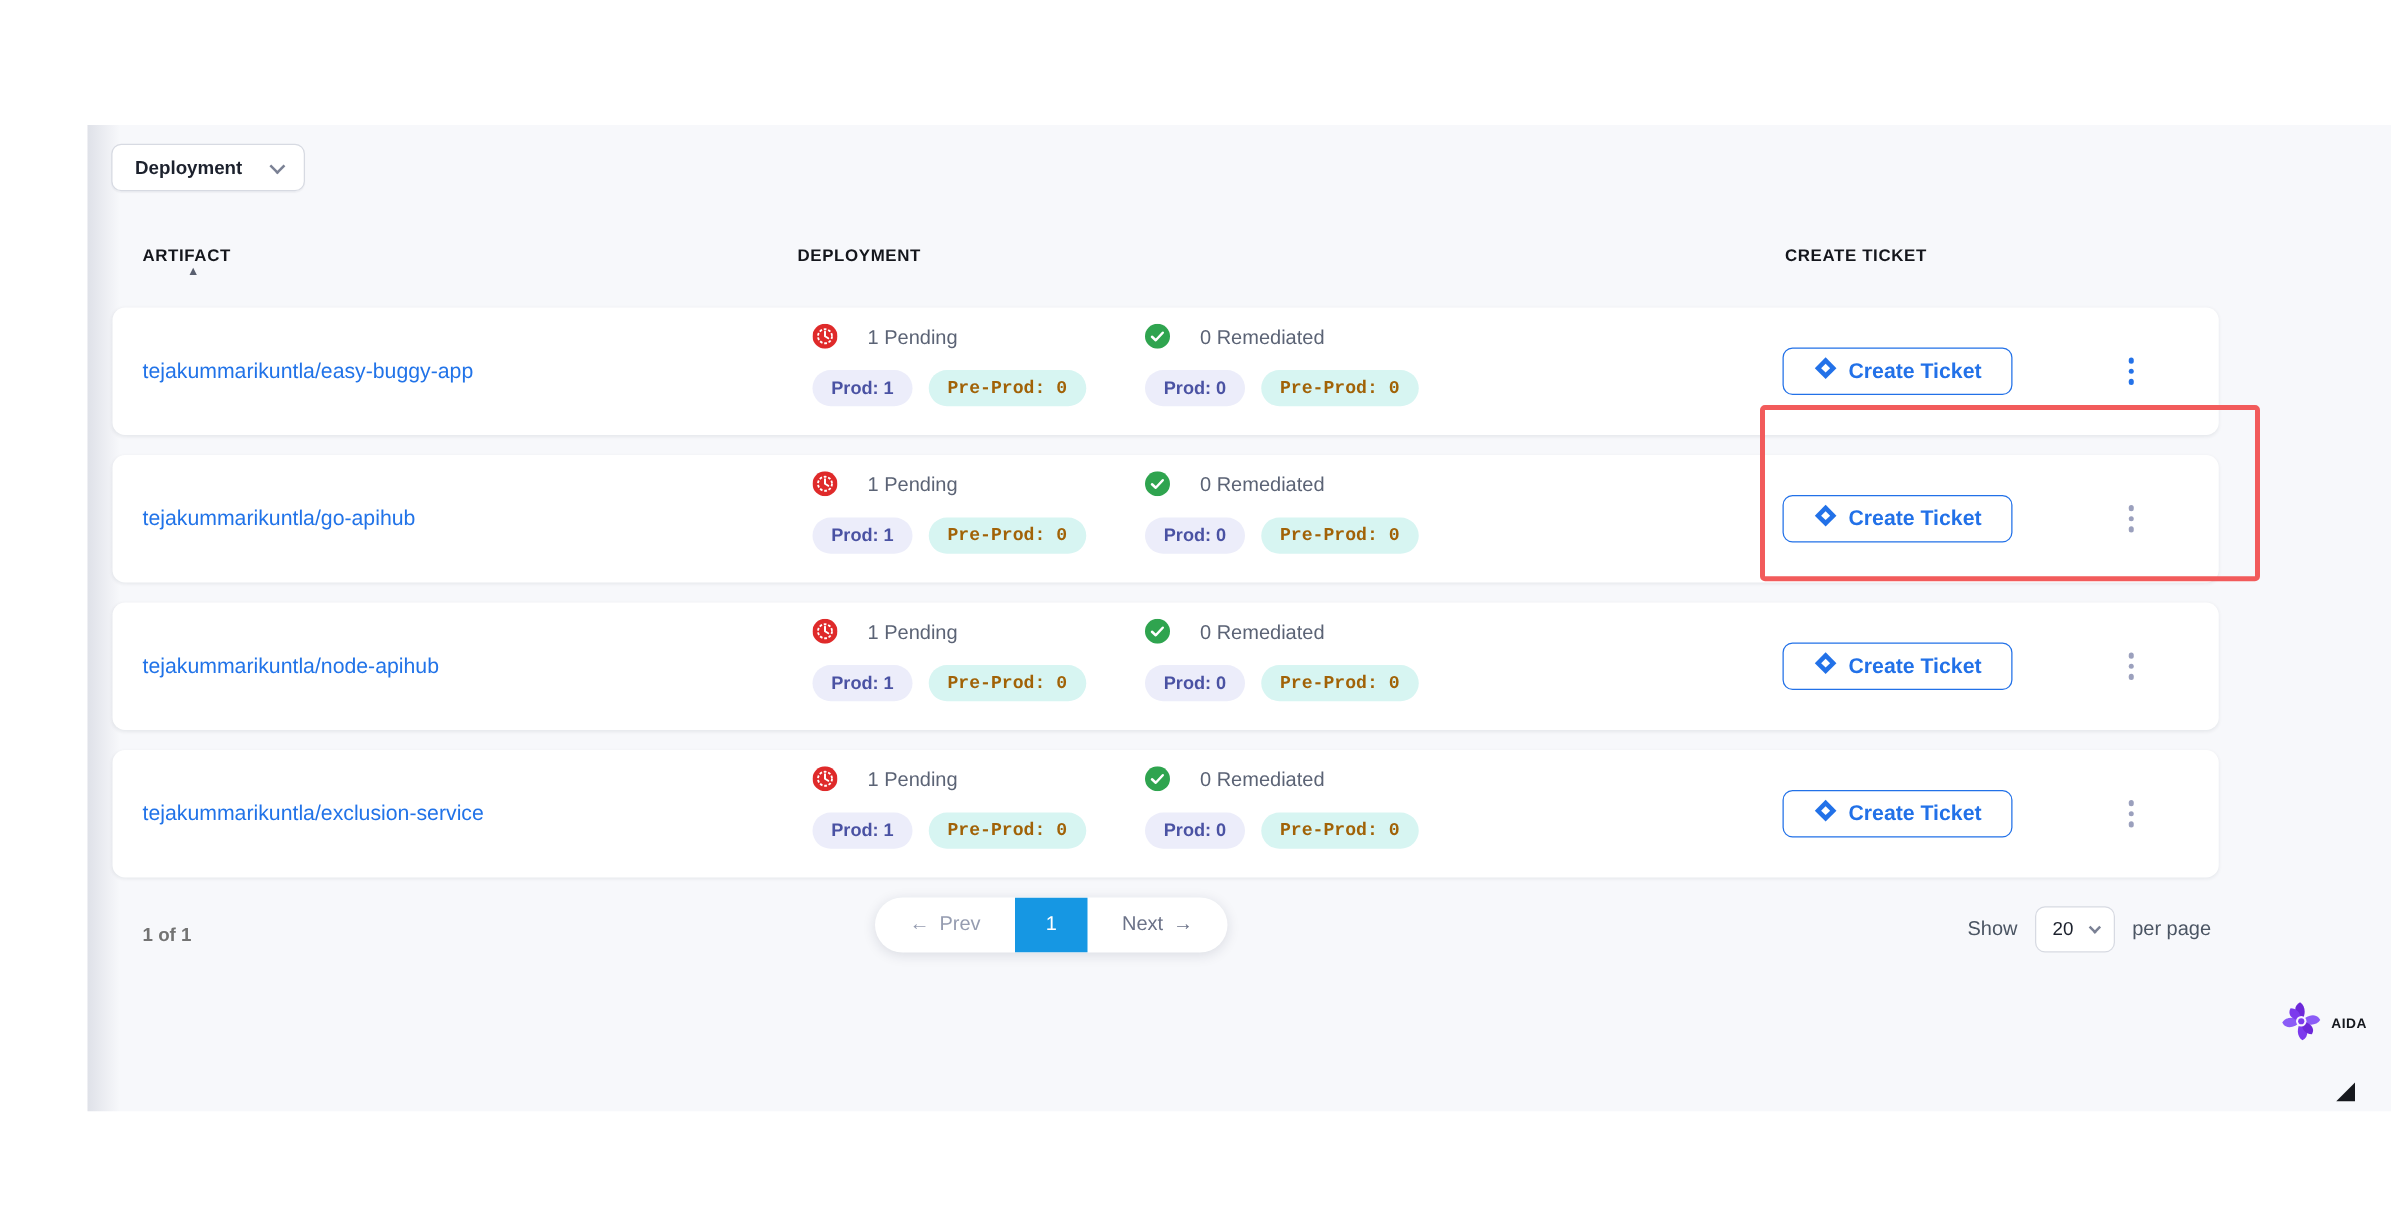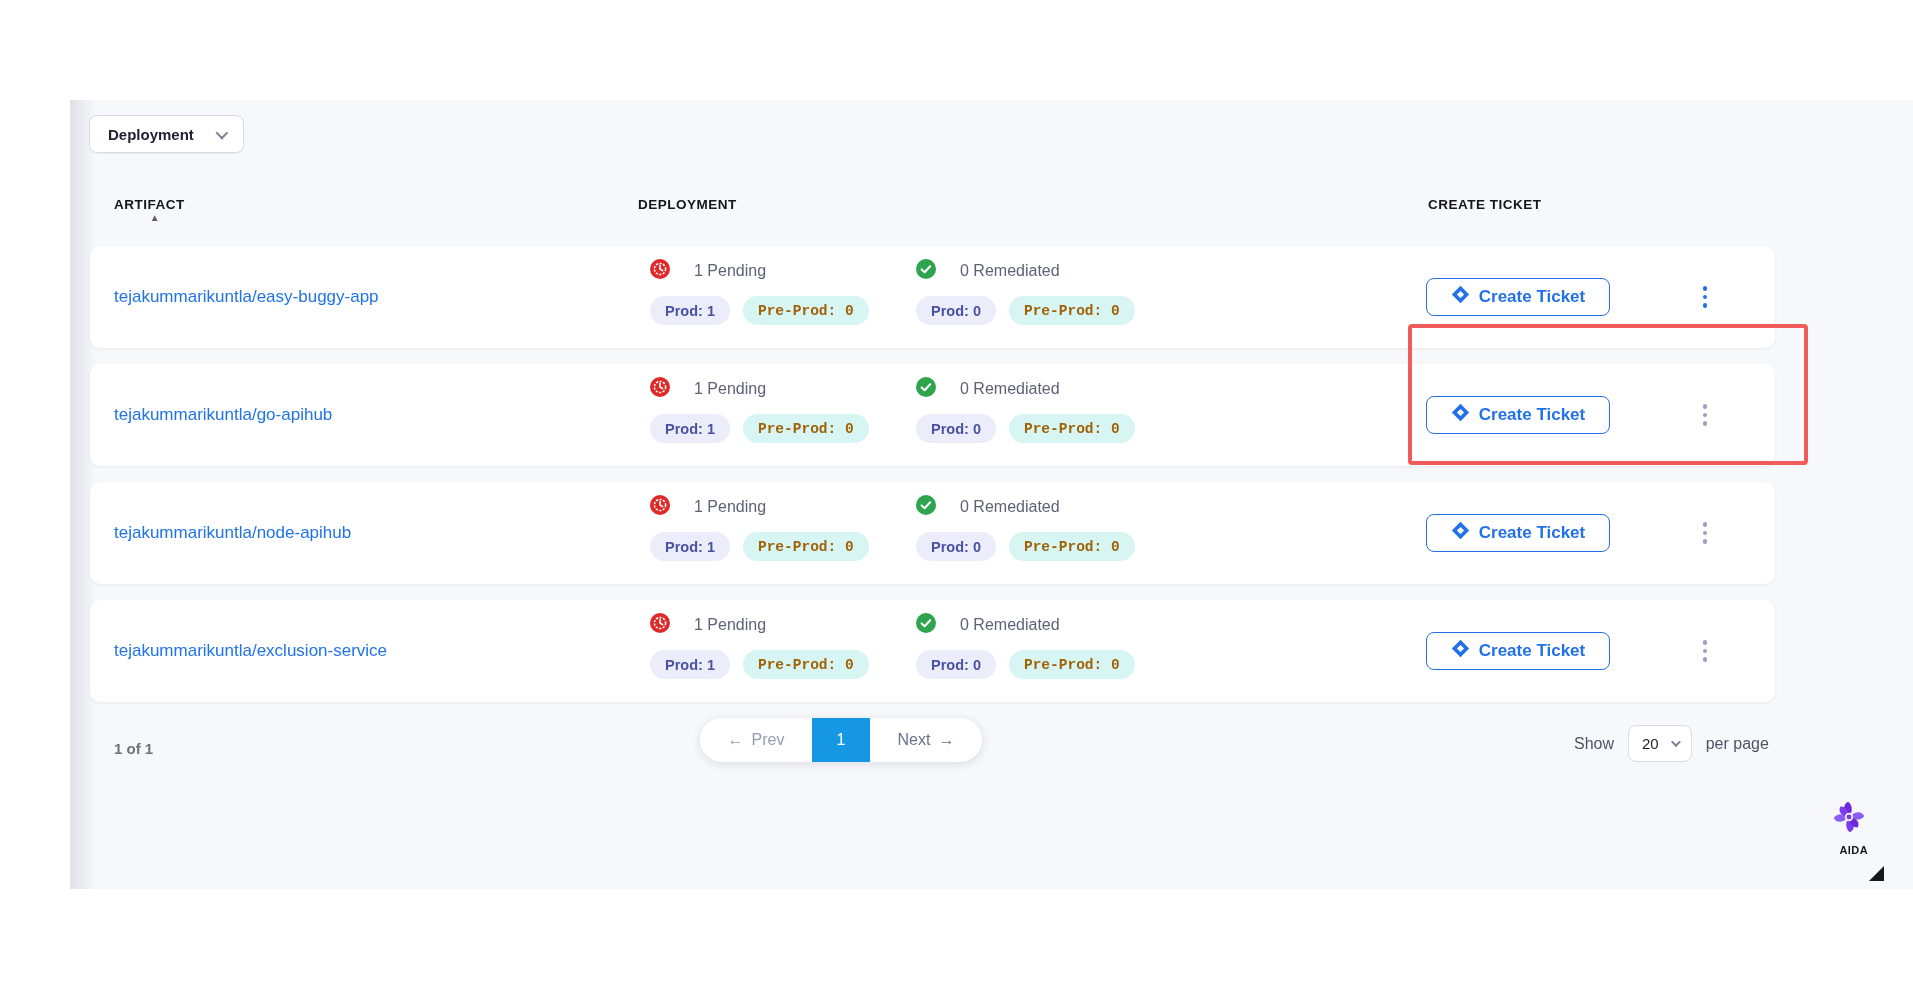--- a/index.html
+++ b/index.html
@@ -81,21 +81,21 @@
 
   .show-group { position:absolute; left:1472px; top:625px; display:flex; align-items:center; gap:14px;
     font-size:16px; color:#4b5563;margin-left:32px; }
   .size-select { display:inline-flex; align-items:center; height:37px; padding:0 13px;
     background:#fff; border:1px solid #d7dae2; border-radius:8px; cursor:pointer;
     font-size:15px; font-weight:400; color:#1c212d; }
   .size-select .chev { margin-left:12px; width:7px; height:7px; }
 
   
   .aida { position:absolute; left:1822px; top:798px; width:46px; display:flex;
-    flex-direction:column; align-items:flex-end; gap:5px; background:none; border:none; cursor:pointer; }
+    flex-direction:row; align-items:center; gap:5px; background:none; border:none; cursor:pointer; }
   .aida-label { font-family:"Liberation Sans", sans-serif; font-size:11px; font-weight:700;
     color:#15181e; letter-spacing:.4px; }
 
   .corner-tri { position:absolute; left:1869px; top:866px; width:0; height:0;
     border-bottom:15px solid #16181d; border-left:15px solid transparent; }
 </style>
 </head>
 <body>
 
 <div class="panel">

